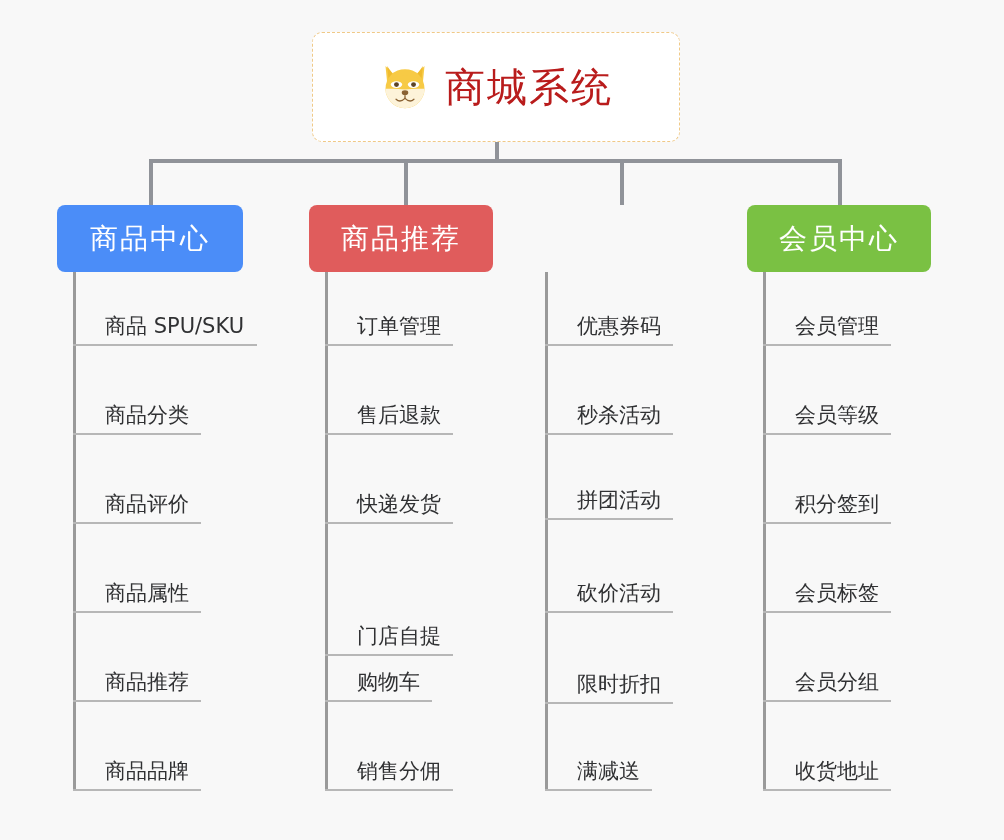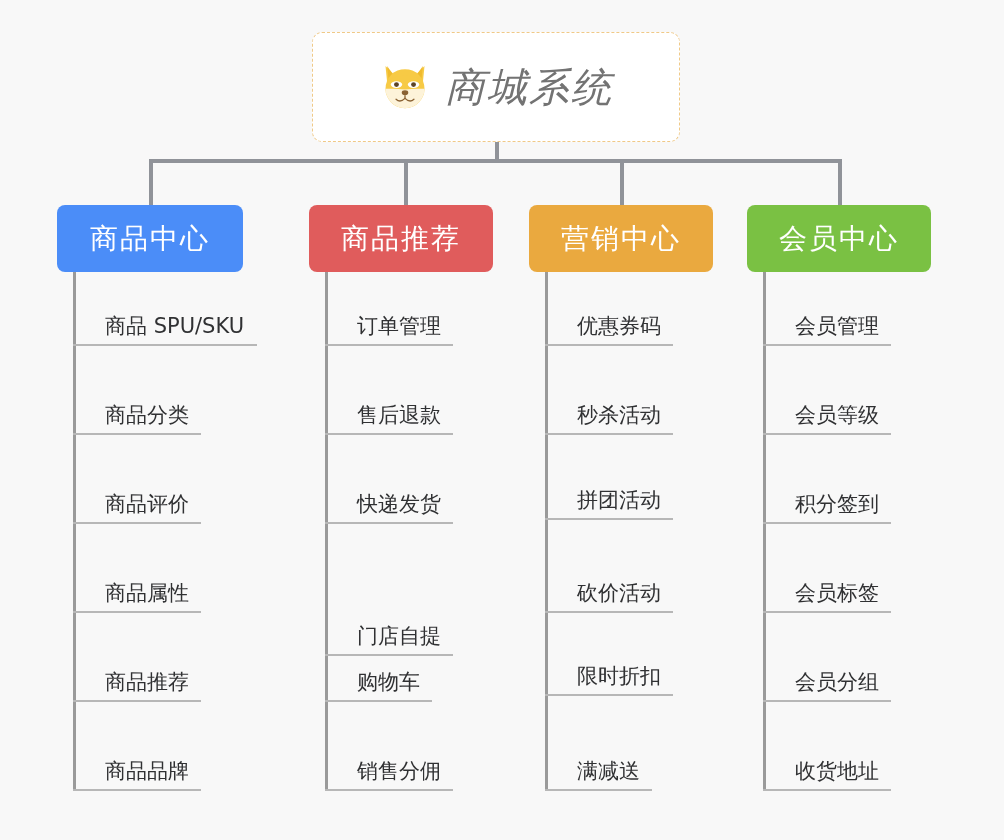--- a/index.html
+++ b/index.html
@@ -74,40 +74,37 @@
         <path d="M10 28 a22 10 0 0 1 44 0 a22 7 0 0 1 -44 0 z" fill="#f7ca45"></path>
         <ellipse cx="21.5" cy="29" rx="7" ry="4.2" fill="#ffffff"></ellipse>
         <ellipse cx="42.5" cy="29" rx="7" ry="4.2" fill="#ffffff"></ellipse>
         <ellipse cx="21.5" cy="29" rx="3" ry="3" fill="#5c4326"></ellipse>
         <ellipse cx="42.5" cy="29" rx="3" ry="3" fill="#5c4326"></ellipse>
         <ellipse cx="32" cy="39" rx="4" ry="3" fill="#8a6233"></ellipse>
         <path d="M32 42 L32 46" stroke="#8a6233" stroke-width="1.6" fill="none"></path>
         <path d="M32 46 q-6 6 -11 1" stroke="#8a6233" stroke-width="1.6" fill="none" stroke-linecap="round"></path>
         <path d="M32 46 q6 6 11 1" stroke="#8a6233" stroke-width="1.6" fill="none" stroke-linecap="round"></path>
       </svg>
-      <span class="root-title" style="color: #737373; font-style: italic;">商城系统</span>
+      <span class="root-title" style="color: #b91c1c;">商城系统</span>
     </div>
   </div>
 
   <div class="conn bus-stub" style="background: rgb(144, 147, 153);"></div>
   <div class="conn bus-bar" style="background: rgb(144, 147, 153);"></div>
   <div class="conn bus-drop" style="left: 149px; background: rgb(144, 147, 153);"></div>
   <div class="conn bus-drop" style="left: 404px; background: rgb(144, 147, 153);"></div>
   <div class="conn bus-drop" style="left: 620px; background: rgb(144, 147, 153);"></div>
   <div class="conn bus-drop" style="left: 838px; background: rgb(144, 147, 153);"></div>
 
   <div class="hdr" style="left: 57px; width: 186px; background: rgb(75, 141, 248); justify-content: center;">
     <span class="hdr-label">商品中心</span>
   </div>
   <div class="hdr" style="left: 309px; width: 184px; background: rgb(224, 92, 92);">
     <span class="hdr-label">商品推荐</span>
   </div>
-  <div class="hdr" style="left: 529px; width: 184px; background: rgb(234, 169, 63);">
-    <span class="hdr-label">营销中心</span>
-  </div>
   <div class="hdr" style="left: 747px; width: 184px; background: rgb(122, 193, 67);">
     <span class="hdr-label">会员中心</span>
   </div>
 
   <div class="col" style="left:73px;">
       <div class="spine" style="height: 519px;"></div>
       <div class="leaf" style="top: 38px; height: 36px; width: 190px;">
         <span class="leaf-label">商品 SPU/SKU</span>
         <div class="leaf-rule" style="width: 184px;"></div>
       </div>
@@ -170,21 +167,21 @@
         <div class="leaf-rule" style="width: 128px;"></div>
       </div>
       <div class="leaf" style="top: 212px; height: 36px; width: 134px;">
         <span class="leaf-label">拼团活动</span>
         <div class="leaf-rule" style="width: 128px;"></div>
       </div>
       <div class="leaf" style="top: 305px; height: 36px; width: 134px; padding-left: 35px;">
         <span class="leaf-label">砍价活动</span>
         <div class="leaf-rule" style="width: 128px;"></div>
       </div>
-      <div class="leaf" style="top: 388px; height: 36px; width: 134px; text-align: center;">
+      <div class="leaf" style="top: 396px; height: 36px; width: 134px; text-align: center;">
         <span class="leaf-label">限时折扣</span>
         <div class="leaf-rule" style="width: 128px;"></div>
       </div>
       <div class="leaf" style="top: 483px; height: 36px; width: 113px;">
         <span class="leaf-label">满减送</span>
         <div class="leaf-rule" style="width: 107px;"></div>
       </div>
     </div>
   <div class="col" style="left:763px;">
       <div class="spine" style="height: 519px;"></div>

